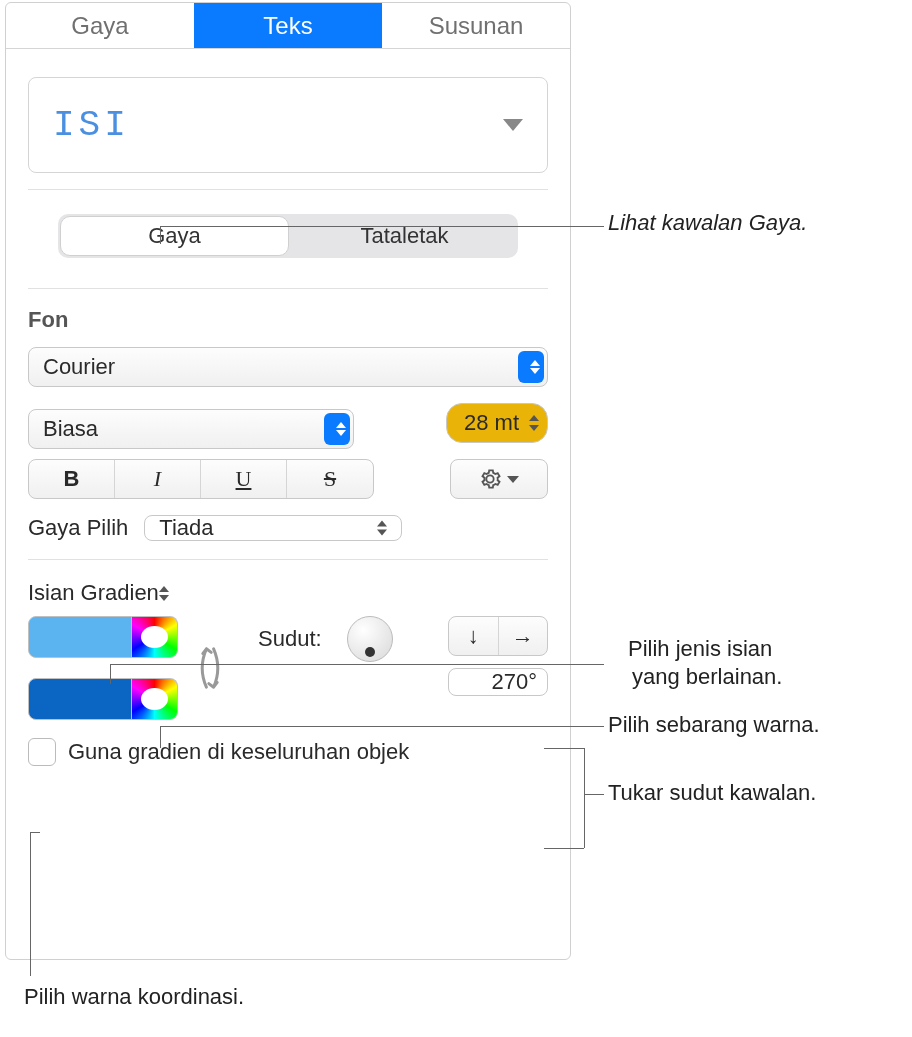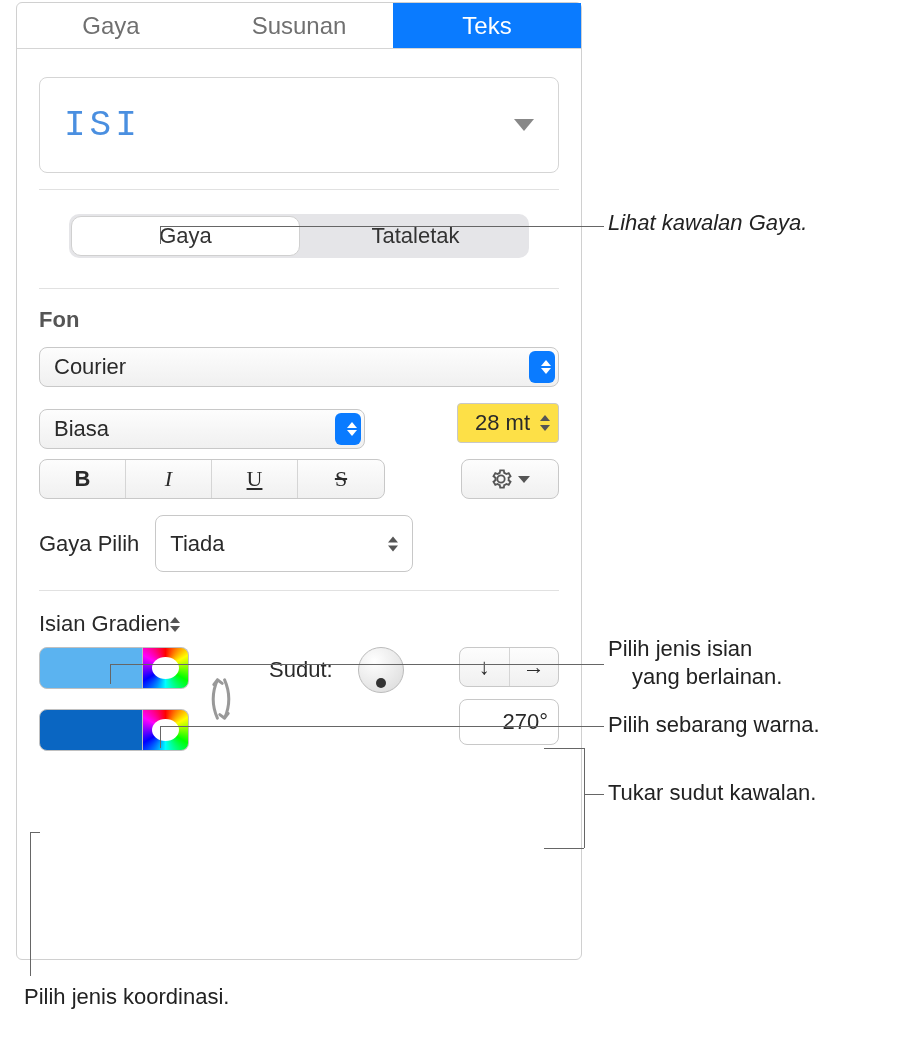--- a/index.html
+++ b/index.html
@@ -8,21 +8,21 @@
     font-family: -apple-system, "Helvetica Neue", Helvetica, Arial, sans-serif;
     font-size: 22px;
     color: #2a2a2a;
     background: #fff;
     width: 912px;
     height: 1037px;
     position: relative;
   }
   .panel {
     position: absolute;
-    left: 16px;
+    left: 5px;
     top: 2px;
     width: 566px;
     height: 958px;
     border: 1px solid #d0d0d0;
     border-radius: 6px;
     background: #fff;
   }
   .top-tabs {
     display: flex;
     height: 46px;
@@ -138,22 +138,22 @@
   }
   .tri-up{border-bottom:6px solid #fff;}
   .tri-down{border-top:6px solid #fff;}
   .tri-up.dark{border-bottom-color:#555;}
   .tri-down.dark{border-top-color:#555;}
 
   .size-field{
     width:102px;
     height:40px;
     border:1px solid #c8c8c8;
-    border-radius:4px;
-    background:#fde047;
+    border-radius:16px;
+    background:#eab308;
     display:flex;
     align-items:center;
     justify-content:flex-end;
     padding:0 28px 0 8px;
     position:relative;
   }
   .size-field .stepper-arrows{
     position:absolute;
     right:8px;
     top:50%;
@@ -205,21 +205,21 @@
   .gear-chev{
     width:0;height:0;
     border-left:6px solid transparent;
     border-right:6px solid transparent;
     border-top:7px solid #555;
   }
 
   .char-row{display:flex;align-items:center; margin:0 22px 18px 22px; gap:16px;}
   .char-row .popup-plain{
     width:258px;
-    height:57px;
+    height:26px;
     border:1px solid #c8c8c8;
     border-radius:8px;
     background:#fff;
     display:flex;
     align-items:center;
     padding:0 40px 0 14px;
     position:relative;
     cursor:pointer;
   }
   .popup-plain .pc-chev{
@@ -325,21 +325,21 @@
     display:flex;
     align-items:center;
     justify-content:center;
     border-right:1px solid #d5d5d5;
     cursor:pointer;
     font-size:22px;
   }
   .dir-btn:last-child{border-right:none;}
   .angle-field{
     width:100px;
-    height:46px;
+    height:28px;
     border:1px solid #c8c8c8;
     border-radius:8px;
     background:#fff;
     display:flex;
     align-items:center;
     justify-content:flex-end;
     padding-right:10px;
   }
 
   .chk-row{ margin: 12px 22px 0 22px; display:flex; align-items:center; gap:12px;}
@@ -367,22 +367,22 @@
     border-left:1.5px solid #666;
   }
 </style>
 </head>
 <body>
 
 <div class="panel">
 
   <div class="top-tabs">
     <div class="top-tab">Gaya</div>
+    <div class="top-tab active">Teks</div>
     <div class="top-tab">Susunan</div>
-    <div class="top-tab active">Teks</div>
   </div>
 
   <div class="isi-row">
     <span class="isi-label">ISI</span>
     <span class="chev"></span>
   </div>
 
   <div class="hr"></div>
 
   <div class="seg-wrap">
@@ -489,36 +489,40 @@
       <div class="dir-group">
         <div class="dir-btn">↓</div>
         <div class="dir-btn">→</div>
       </div>
       <div class="angle-field">
         <span>270°</span>
       </div>
     </div>
   </div>
 
+  <div class="chk-row">
+    <div class="chk"></div>
+    <span>Guna gradien di keseluruhan objek</span>
+  </div>
 </div>
 
 <div class="callout" style="left:608px; top:210px;font-style:italic;">Lihat kawalan Gaya.</div>
 <div class="lead" style="left:160px; top:226px; width:444px;"></div>
 <div class="lead-v" style="left:160px; top:226px; height:18px;"></div>
 
-<div class="callout" style="left:608px; top:636px;text-align:center;">Pilih jenis isian</div>
+<div class="callout" style="left:628px; top:636px;text-align:center;">Pilih jenis isian</div>
 <div class="callout" style="left:632px; top:664px;">yang berlainan.</div>
 <div class="lead" style="left:110px; top:664px; width:494px;"></div>
 <div class="lead-v" style="left:110px; top:664px; height:20px;"></div>
 
 <div class="callout" style="left:608px; top:712px;">Pilih sebarang warna.</div>
 <div class="lead" style="left:160px; top:726px; width:444px;"></div>
 <div class="lead-v" style="left:160px; top:726px; height:22px;"></div>
 
 <div class="callout" style="left:608px; top:780px;">Tukar sudut kawalan.</div>
 <div class="lead" style="left:584px; top:794px; width:20px;"></div>
 <div class="lead-v" style="left:584px; top:748px; height:100px;"></div>
 <div class="lead" style="left:544px; top:748px; width:40px;"></div>
 <div class="lead" style="left:544px; top:848px; width:40px;"></div>
 
-<div class="callout" style="left:24px; top:984px;">Pilih jenis koordinasi.</div>
+<div class="callout" style="left:24px; top:984px;">Pilih warna koordinasi.</div>
 <div class="lead-v" style="left:30px; top:832px; height:144px;"></div>
 <div class="lead" style="left:30px; top:832px; width:10px;"></div>
 
 </body></html>

